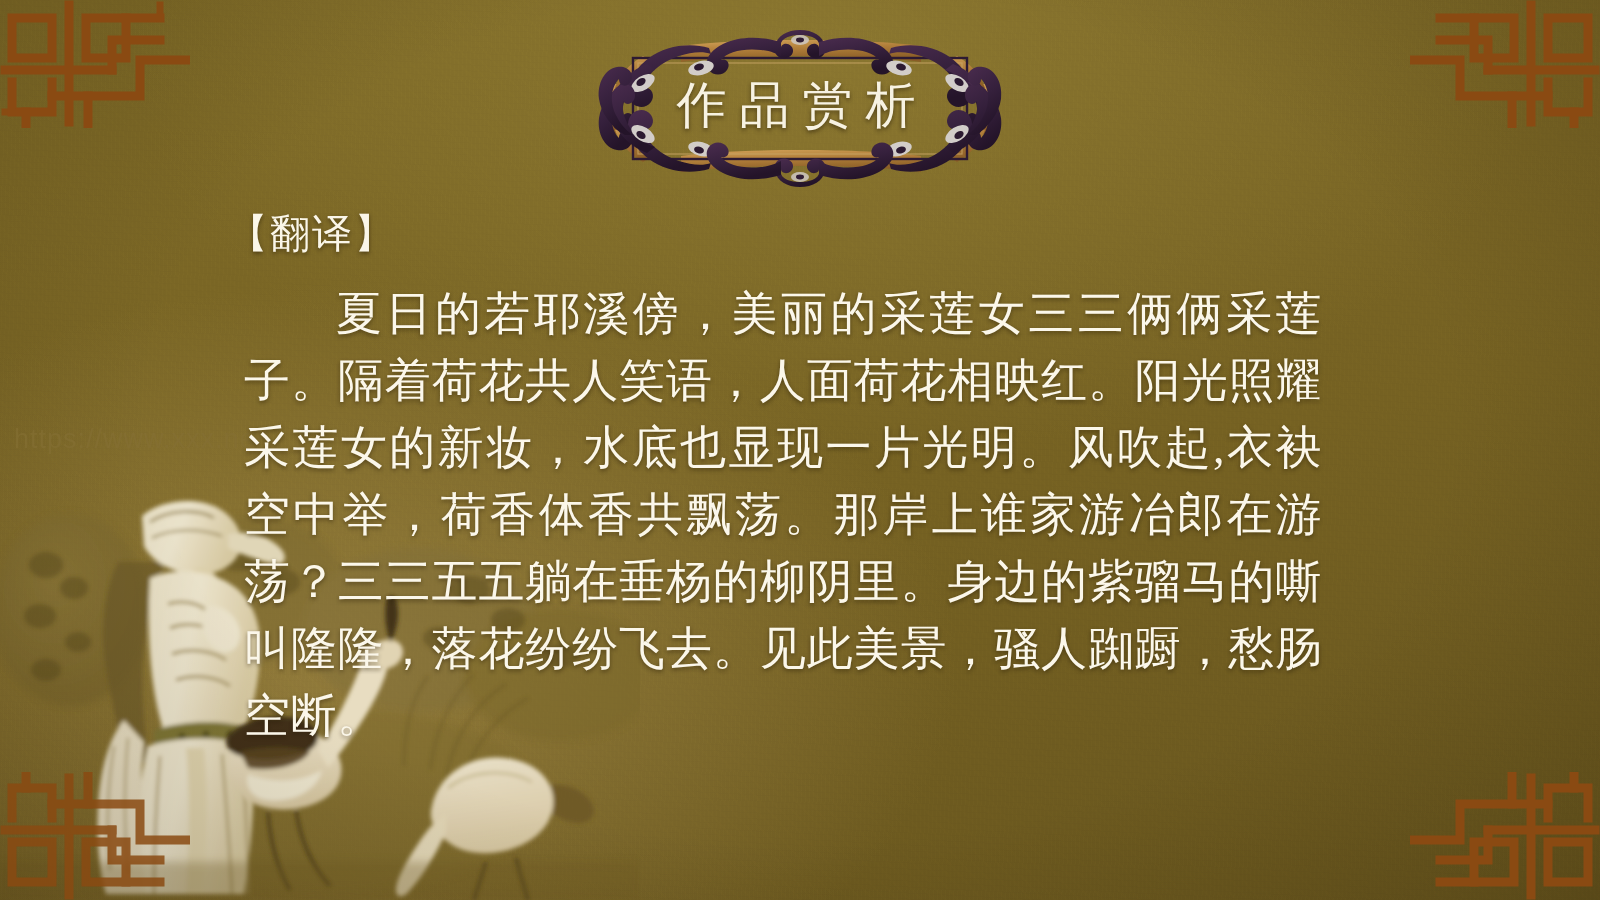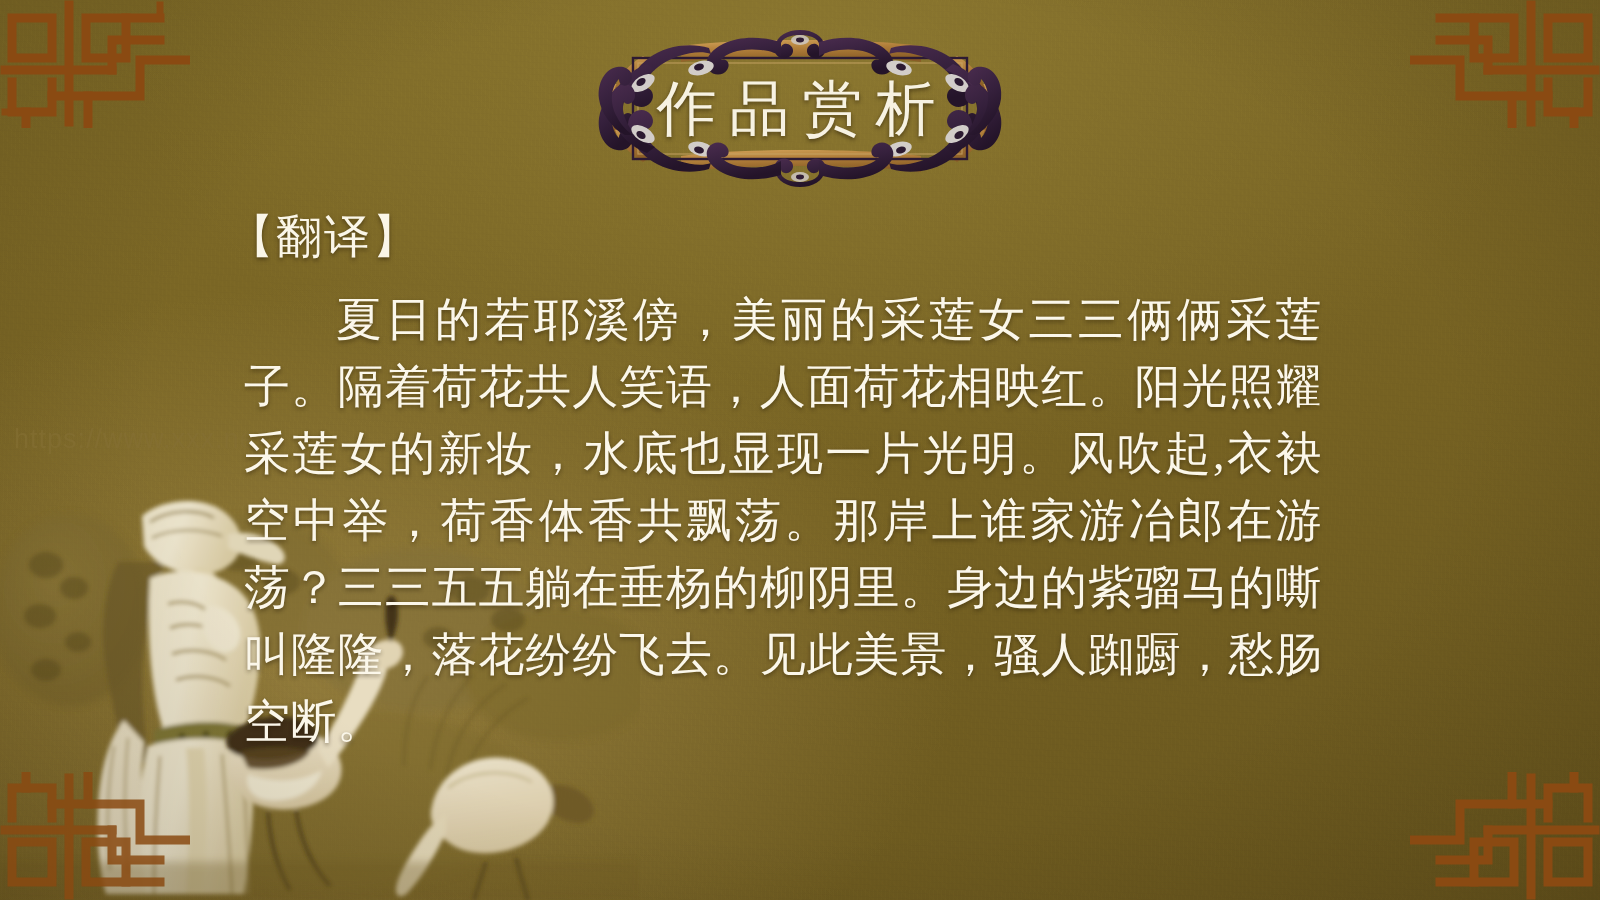--- a/index.html
+++ b/index.html
@@ -111,40 +111,40 @@
     width: 100%;
     height: 100%;
   }
   .title-text {
     position: absolute;
     left: 0;
     right: 8px;
     top: 50%;
     transform: translateY(-50%);
     text-align: center;
-    font-family: Liberation Sans, sans-serif;
-    font-size: 60px;
+    font-family: Liberation Mono, monospace;
+    font-size: 50px;
     line-height: 1;
     letter-spacing: 13px;
     text-indent: 13px;
     color: #f7f2e2;
     text-shadow: 0 2px 4px rgba(30,18,4,0.55);
     white-space: nowrap;
   }
 
   
   .content {
     position: absolute;
     left: 228px;
     top: 214px;
     width: 1110px;
   }
 
   .section-label {
-    font-size: 46px;
+    font-size: 40px;
     line-height: 1;
     color: #faf6e8;
     letter-spacing: 2px;
     text-shadow: 0 2px 4px rgba(32,20,4,0.5);
     margin: 0 0 26px 0;
     white-space: nowrap;
   }
 
   .body-text {
     margin: 16px;

